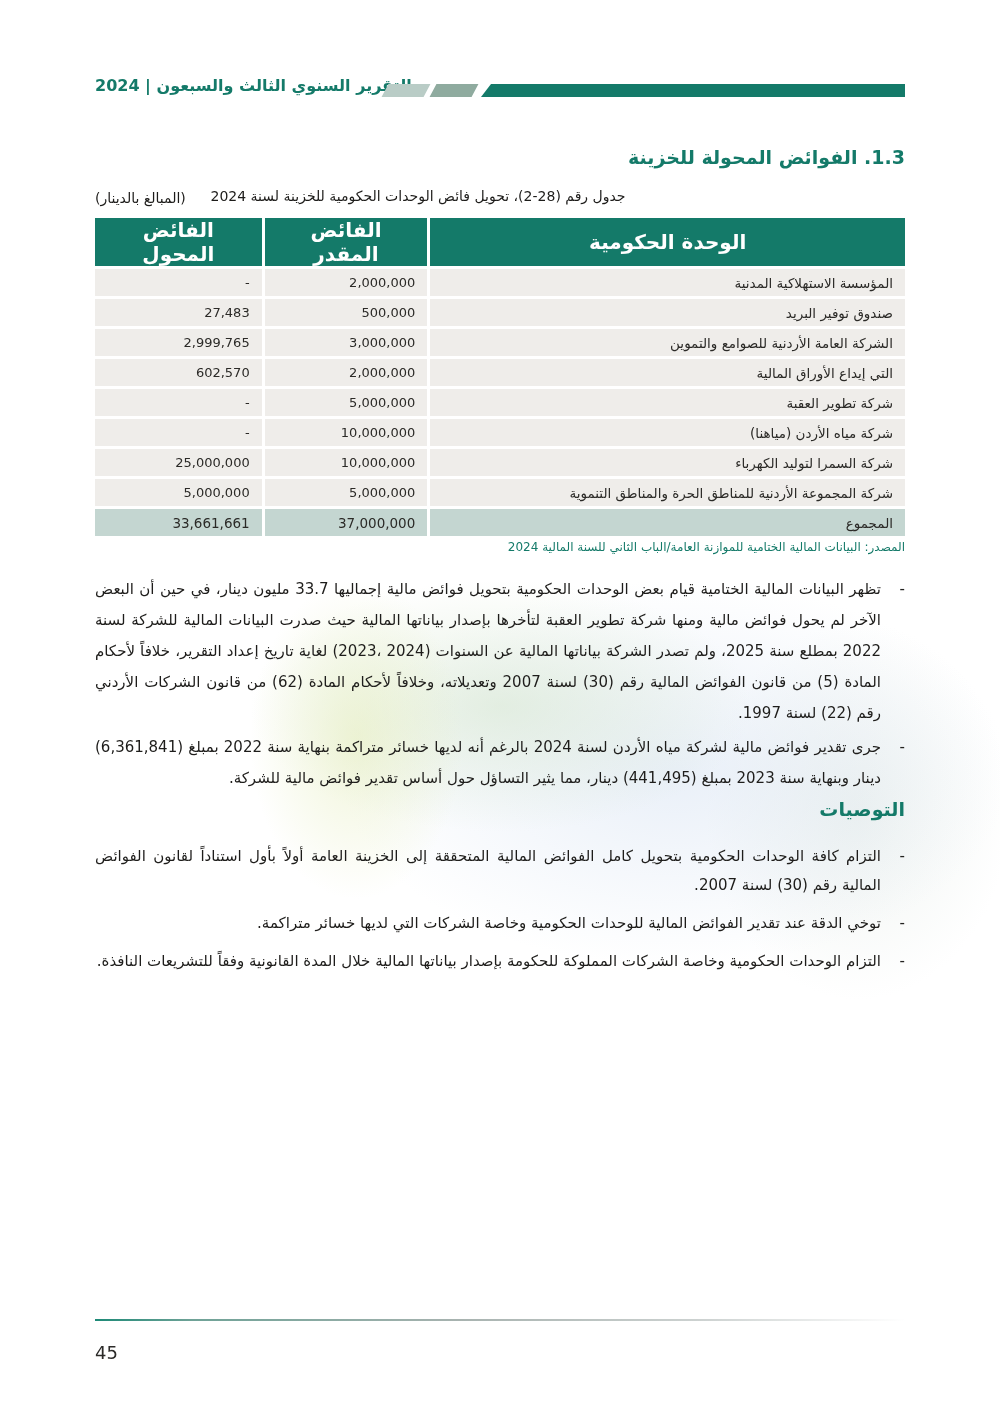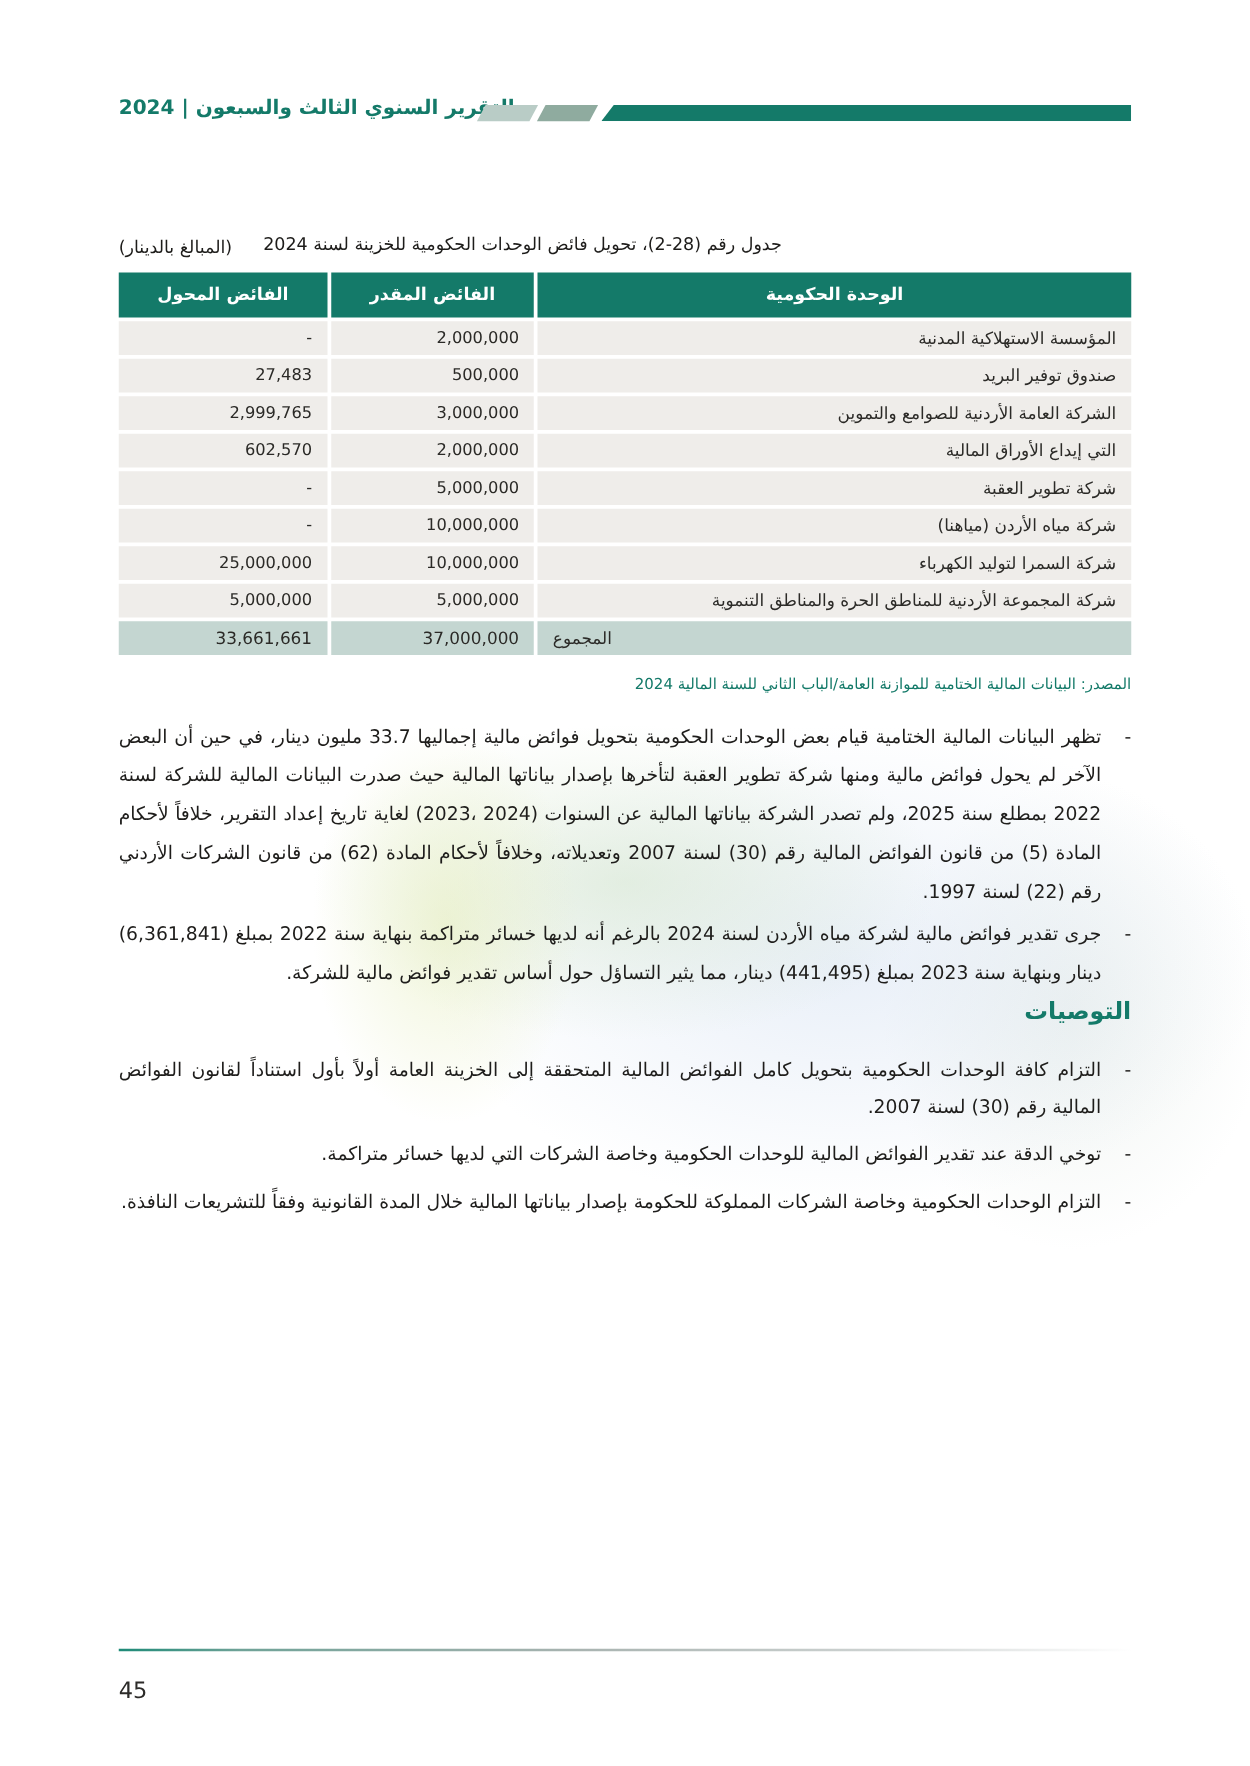--- a/index.html
+++ b/index.html
@@ -29,30 +29,30 @@
     position:absolute;left:323px;transform:translateX(-50%);top:0;
     direction:rtl;font-size:14px;color:#1d1c1a;white-space:nowrap;
   }
   .amounts-note{position:absolute;left:0;top:2px;direction:rtl;font-size:14px;color:#1d1c1a;white-space:nowrap;}
   
   table.surplus{
     position:absolute;left:92px;top:215px;width:816px;direction:rtl;
     border-collapse:separate;border-spacing:3px;table-layout:fixed;
   }
   table.surplus th{
-    background:var(--teal);color:#fff;font-size:14px;font-weight:bold;
-    height:36px;padding:0 8px;text-align:center;
+    background:var(--teal);color:#fff;font-size:20px;font-weight:bold;
+    height:36px;padding:0 20px;text-align:center;
   }
   table.surplus td{
     background:var(--rowbg);font-size:13.5px;height:27px;
     padding:0 12px;text-align:right;vertical-align:middle;color:#2b2a27;
   }
   table.surplus td.num{font-size:13px;}
   table.surplus tr.total td{background:var(--totalbg);font-size:13.5px;}
-  table.surplus tr.total td.unit-cell{text-align:left;}
+  table.surplus tr.total td.unit-cell{text-align:right;}
   
   .source-note{
     position:absolute;right:95px;top:540px;direction:rtl;
     color:var(--teal);font-size:12px;white-space:nowrap;
   }
   
   .findings{position:absolute;right:95px;left:95px;top:574px;direction:rtl;}
   .bullet{display:flex;direction:rtl;margin-bottom:3px;}
   .bullet .dash{flex:0 0 24px;font-size:15px;line-height:31px;}
   .bullet .btext{flex:1;font-size:15px;line-height:31px;text-align:justify;color:#1e1d1b;}
@@ -85,20 +85,21 @@
 
 <div class="page" style="--teal: #147a69; --rowbg: #efedea; --totalbg: #c4d6d1;">
 
   <div class="hdr-title">التقرير السنوي الثالث والسبعون | 2024</div>
   <div class="hdr-deco">
     <span class="seg seg1"></span>
     <span class="seg seg2"></span>
     <span class="seg seg3"></span>
   </div>
 
+  <div class="sec-heading">1.3. الفوائض المحولة للخزينة</div>
 
   <div class="caption-row">
     <span class="tbl-caption">جدول رقم (28-2)، تحويل فائض الوحدات الحكومية للخزينة لسنة 2024</span>
     <span class="amounts-note">(المبالغ بالدينار)</span>
   </div>
 
   <table class="surplus">
     <colgroup>
         <col style="width:470px">
         <col style="width:161px">

